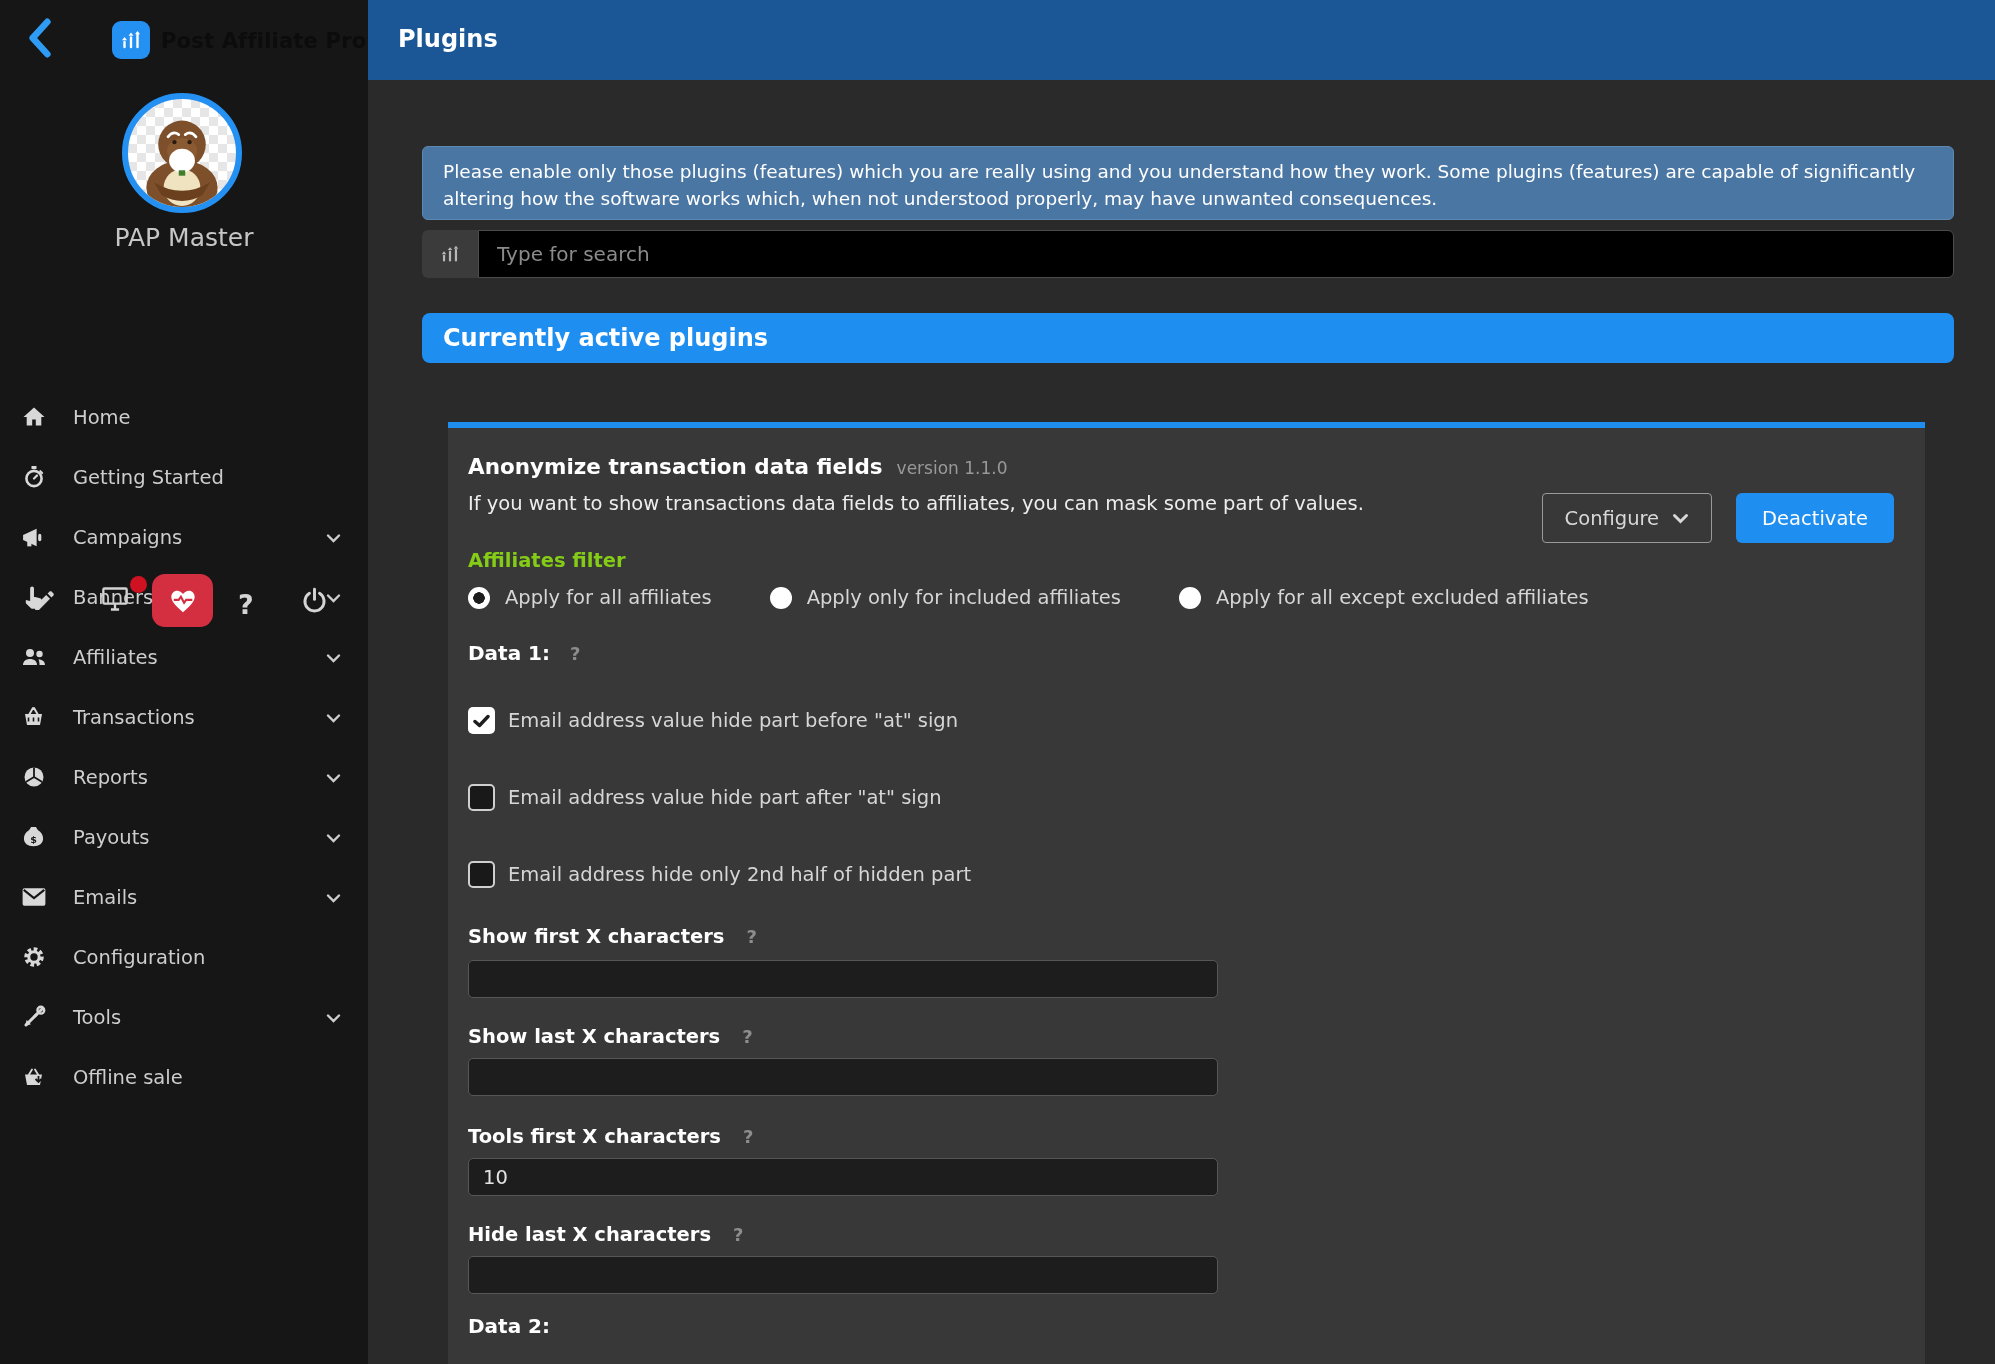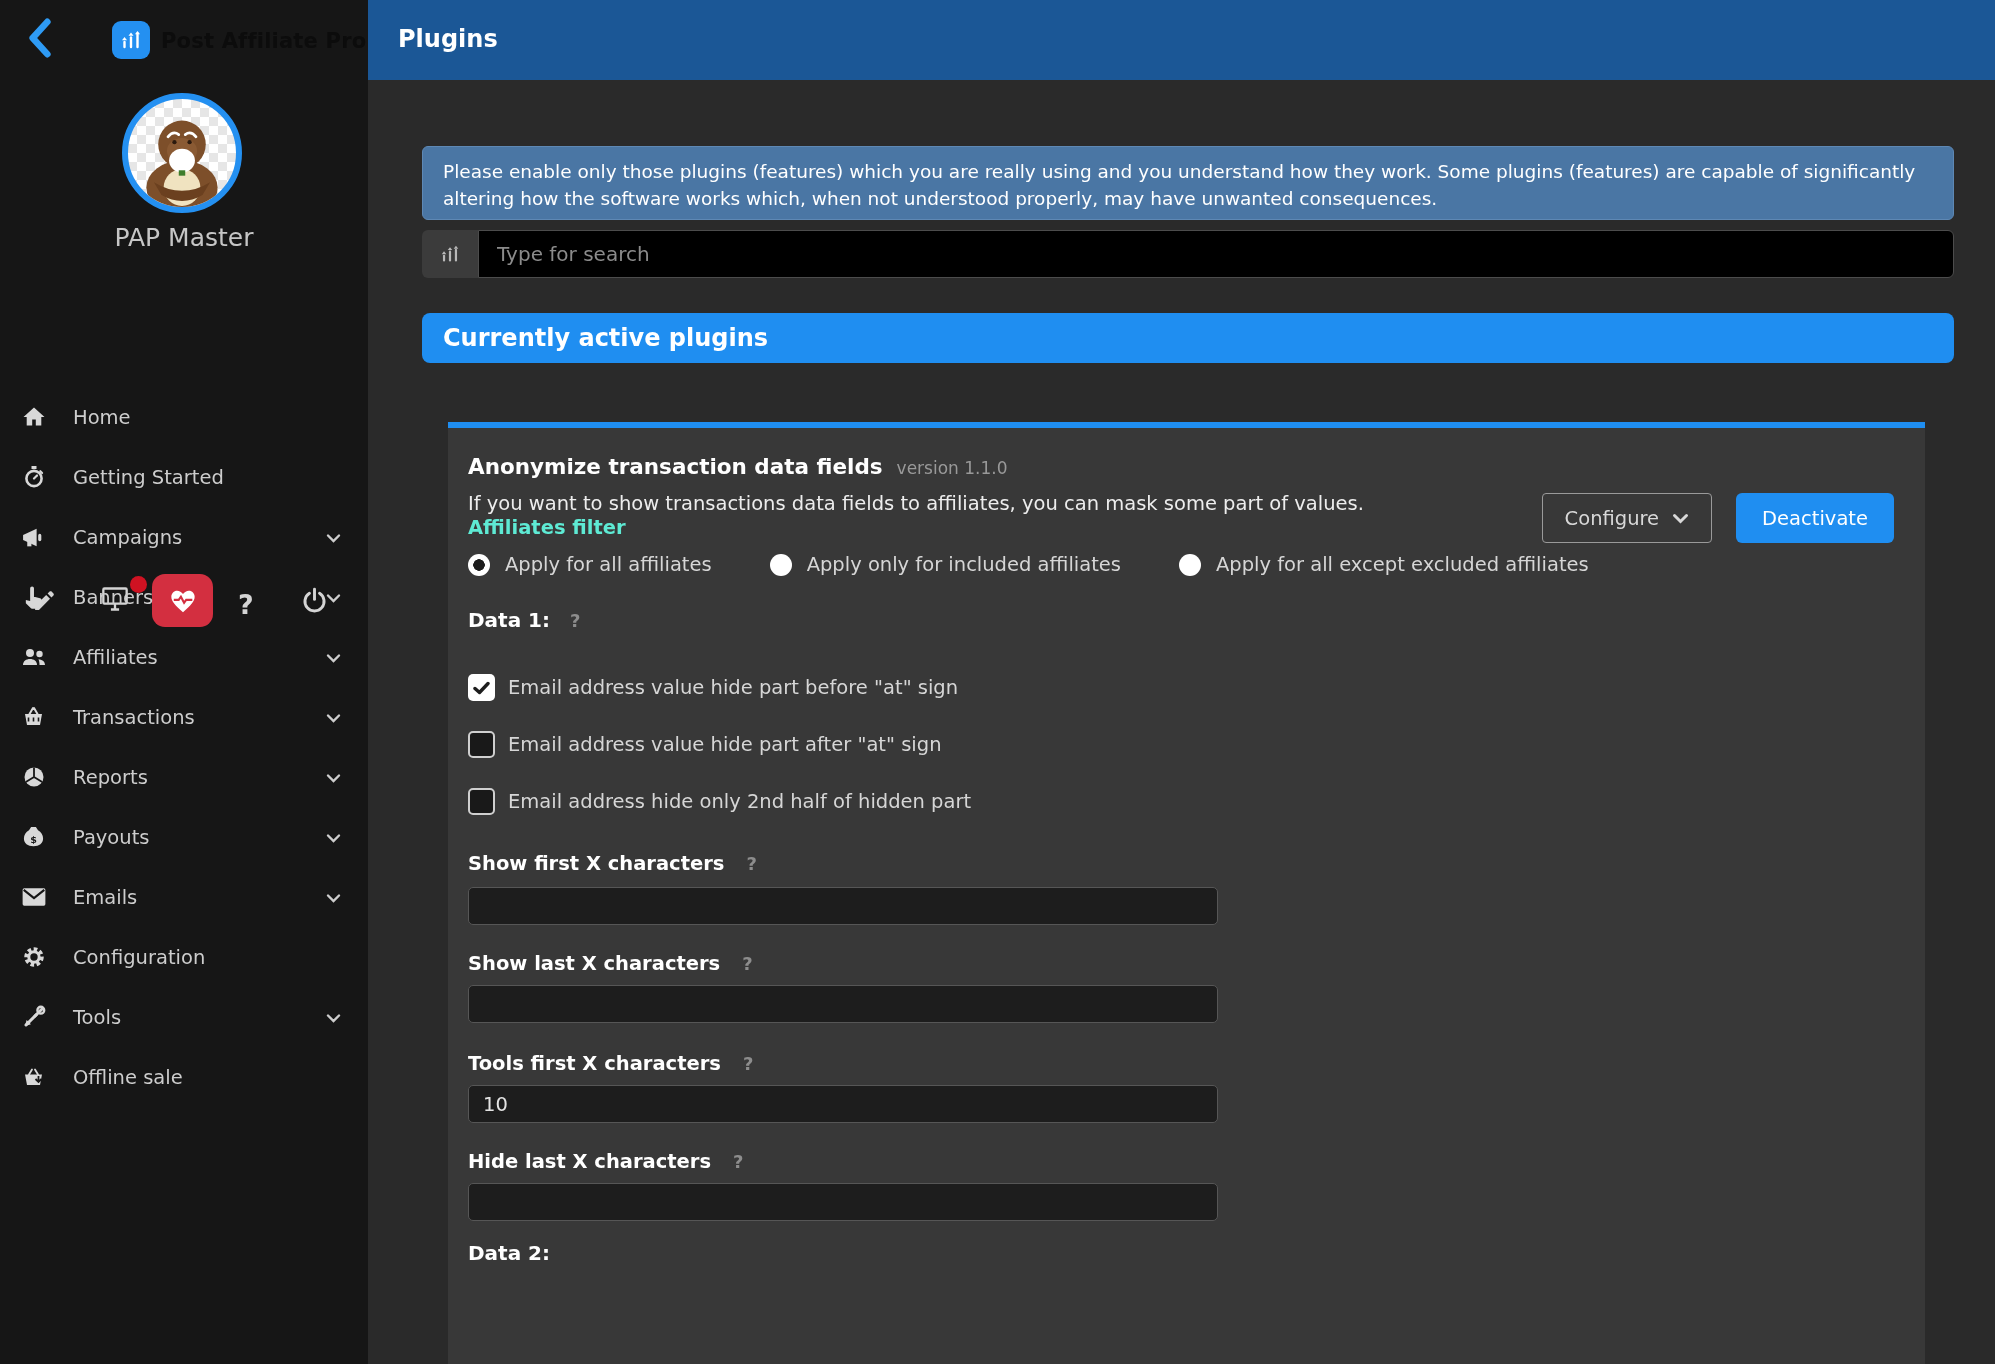--- a/index.html
+++ b/index.html
@@ -67,34 +67,34 @@
   .plugin-title { font-size:21.5px; font-weight:bold; color:#fff; }
   .plugin-version { font-size:17px; color:#999; }
   .plugin-desc { margin-top:13px; font-size:19.5px; color:#ededed; line-height:24px; max-width:1050px; }
 
   .action-btns { position:absolute; top:65px; right:31px; display:flex; gap:24px; }
   .btn-configure { height:50px; padding:0 22px; background:transparent; border:1px solid #9a9a9a; border-radius:4px;
     color:#d8d8d8; font-size:19.5px; display:flex; align-items:center; gap:13px; cursor:pointer; font-family:inherit; }
   .btn-deactivate { height:50px; padding:0 26px; background:#1f8ef1; border:none; border-radius:6px;
     color:#fff; font-size:19.5px; display:flex; align-items:center; cursor:pointer; font-family:inherit; }
 
-  .filter-label { font-size:19.5px; font-weight:bold; color:#5eead4; }
+  .filter-label { margin-top:33px; font-size:19.5px; font-weight:bold; color:#84cc16; }
   .radio-row { margin-top:14px; display:flex; align-items:center; gap:58px; }
   .radio-opt { display:flex; align-items:center; gap:15px; font-size:19.5px; color:#d6d6d6; cursor:pointer; }
   .radio { width:22px; height:22px; border-radius:50%; background:#fff; flex:none; }
   .radio.checked { background:radial-gradient(circle,#1d1d1d 0 5.5px,#fff 6px); }
 
   .data-label-row { display:flex; align-items:baseline; gap:20px; }
   .data-label { font-size:20px; font-weight:bold; color:#fff; }
   .help { font-size:18px; font-weight:bold; color:#8d8d8d; }
 
   .data1-row { margin-top:32px; }
   .cb-row { display:flex; align-items:center; gap:13px; cursor:pointer; }
   .cb-row.first { margin-top:42px; }
-  .cb-row.next { margin-top:30px; }
+  .cb-row.next { margin-top:50px; }
   .cb { width:27px; height:27px; border-radius:5px; flex:none; }
   .cb.checked { background:#fff; display:flex; align-items:center; justify-content:center; }
   .cb.unchecked { background:#191919; border:2px solid #cfcfcf; }
   .cb-label { font-size:19.5px; color:#d6d6d6; }
 
   .field-label-row { margin-top:37px; display:flex; align-items:baseline; gap:22px; }
   .field-label-row.tight27 { margin-top:27px; }
   .field-label-row.tight29 { margin-top:29px; }
   .field-label { font-size:19.5px; font-weight:bold; color:#fff; }
   .text-input { margin-top:12px; display:block; width:750px; height:38px; background:#1d1d1d; border:1px solid #565656;

